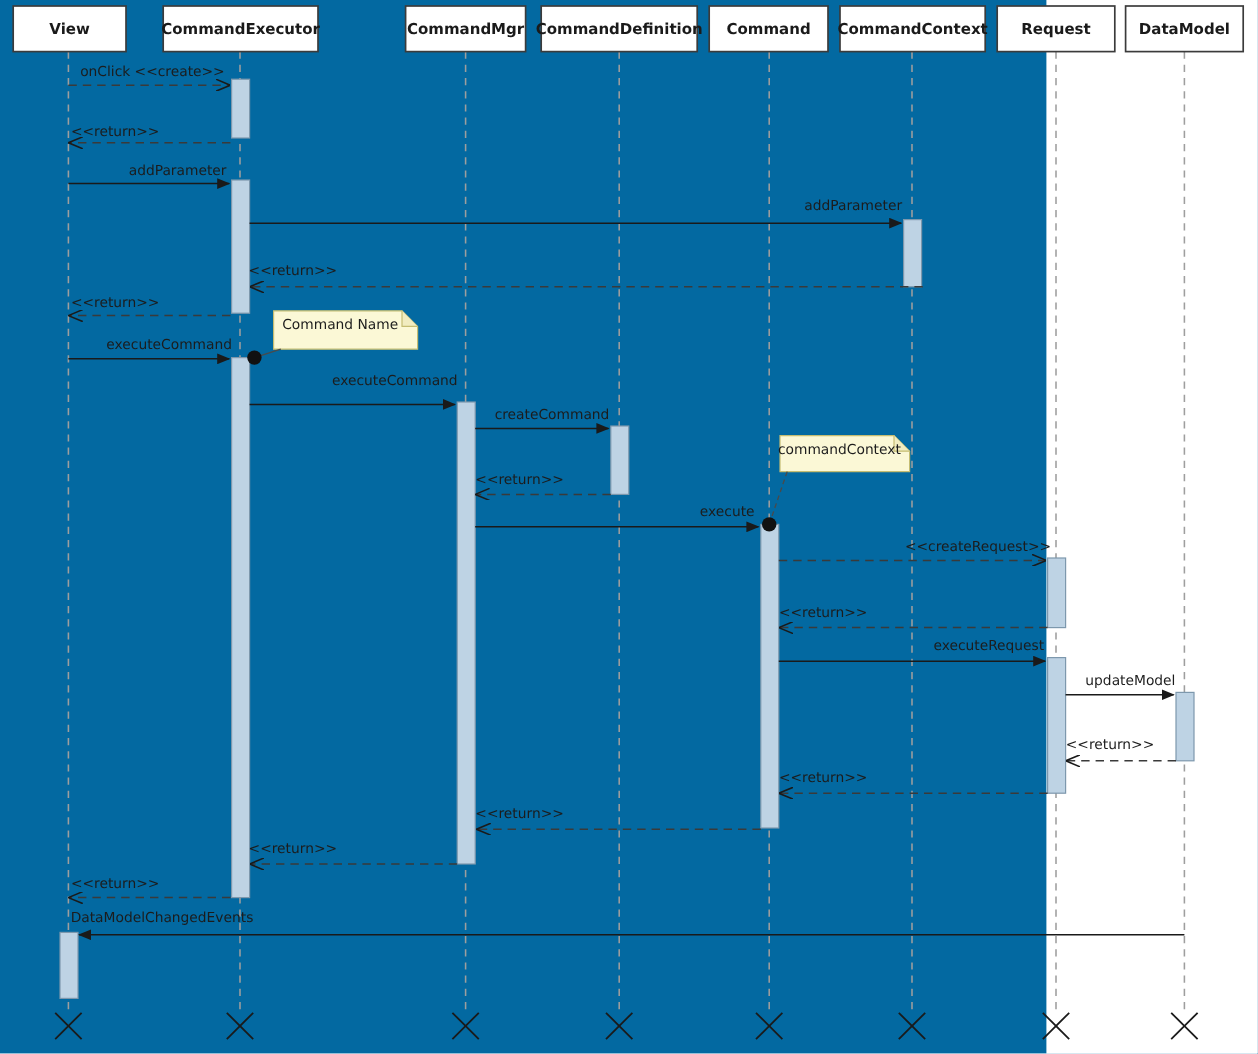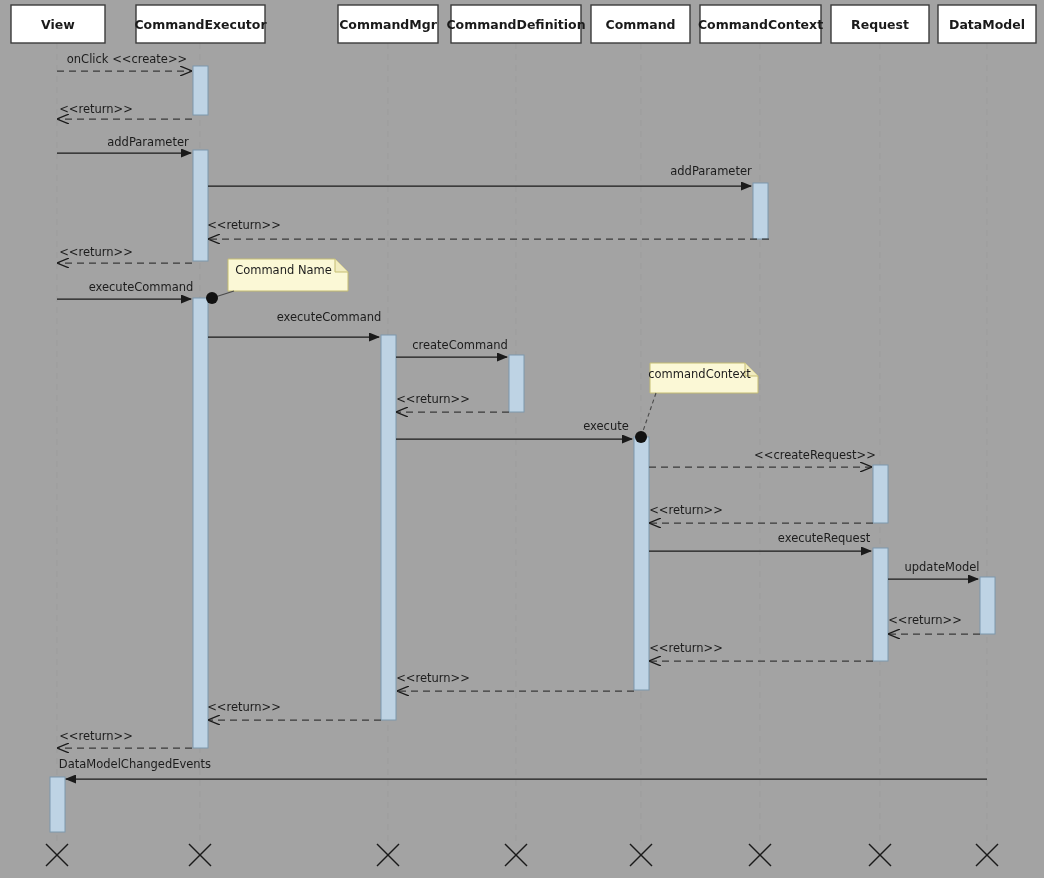--- a/index.html
+++ b/index.html
@@ -8,23 +8,23 @@
     background: #ffffff;
   }
   body {
     font-family: "DejaVu Sans", "Liberation Sans", sans-serif;
     width: 1048px;
     height: 878px;
     overflow: hidden;
   }
   #diagram-root {
     position: relative;
-    width: 1044px;
+    width: 872px;
     height: 878px;
-    background: #a3a3a3;
+    background: #0369a1;
   }
   svg#seq {
     position: absolute;
     left: 0;
     top: 0;
     width: 1048px;
     height: 878px;
     display: block;
   }
   .lifeline-box rect {

